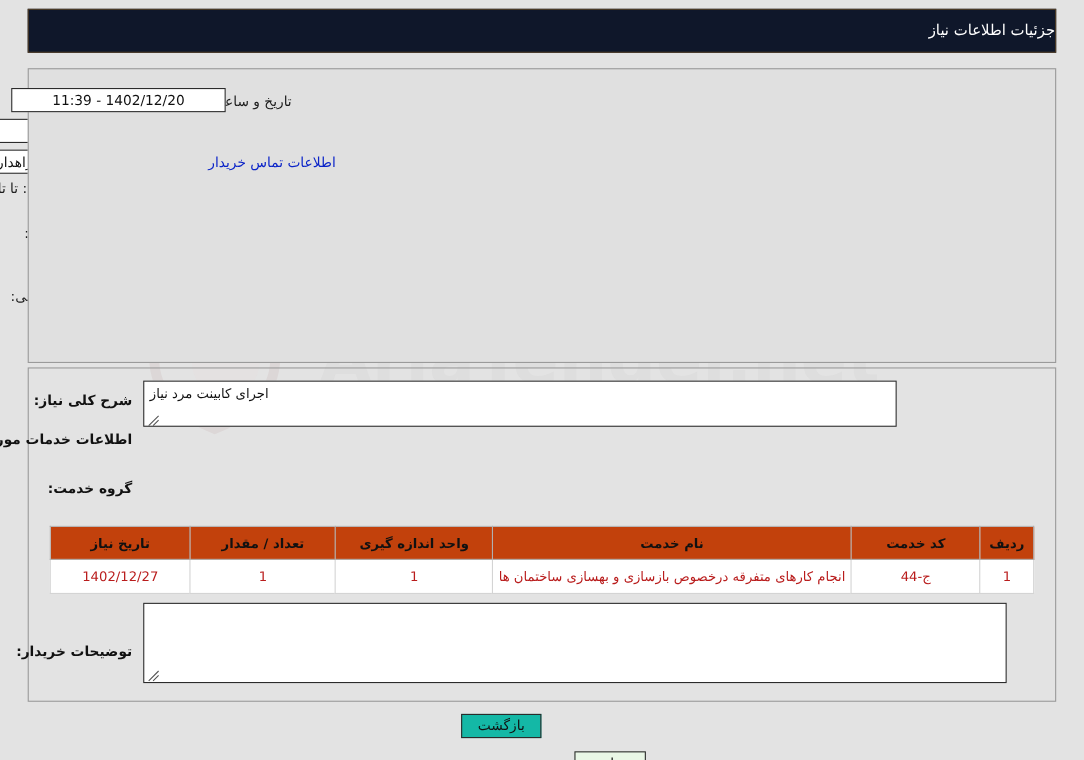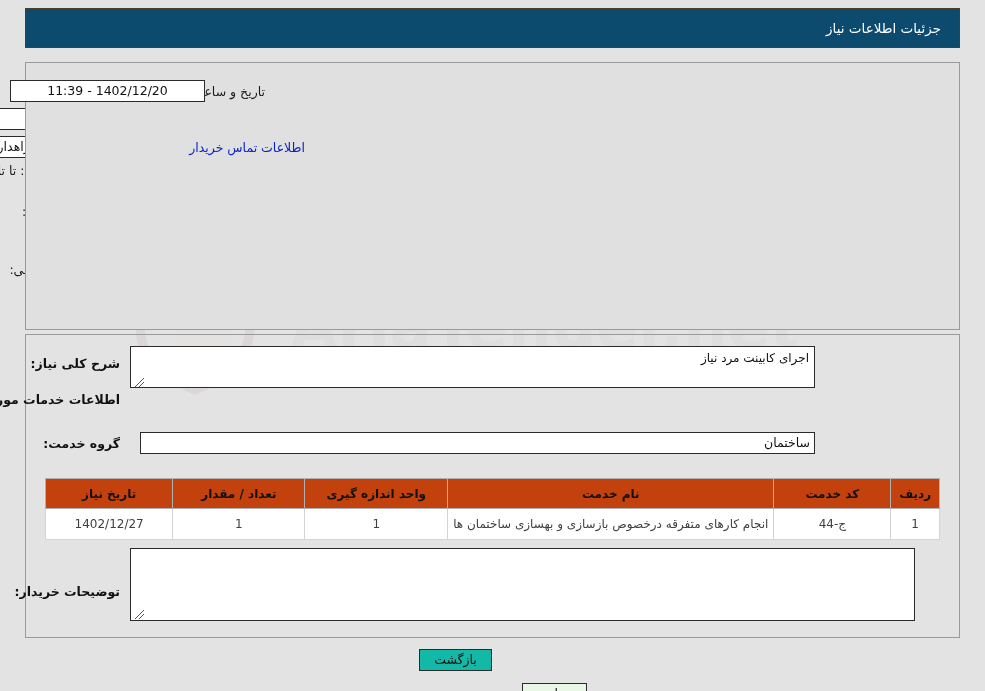--- a/index.html
+++ b/index.html
@@ -27,29 +27,28 @@
     z-index: 0;
     opacity: .30;
   }
 
   
   .titlebar {
     position: absolute;
     left: 25px; top: 8px;
     width: 935px;
     height: 40px;
-    background: #0c4a6e;
+    background: #0f172a;
     border: 1px solid #4f3d27;
     box-sizing: border-box;
     color: #ffffff;
     font-size: 13.5px;
     display: flex;
     align-items: center;
     justify-content: flex-start;
-    padding-right: 18px;
     z-index: 3;
   }
 
   
   .panel {
     position: absolute;
     background: #e0e0e0;
     border: 1px solid #9a9a9a;
     box-sizing: border-box;
     z-index: 2;
@@ -131,21 +130,21 @@
   
   .ta {
     position: absolute;
     background: #ffffff;
     border: 1px solid #2b2b2b;
     box-sizing: border-box;
     font-size: 12px;
     color: #111;
     padding: 3px 5px;
     overflow: hidden;
-    text-align: right;
+    text-align: left;
     line-height: 16px;
   }
   .grip {
     position: absolute;
     width: 12px; height: 12px;
     pointer-events: none;
   }
 
   .section-head {
     position: absolute;
@@ -175,21 +174,21 @@
     color: #111;
     font-weight: bold;
     height: 25px;
     padding: 2px 4px;
     text-align: center;
     white-space: nowrap;
   }
   table.grid td {
     background: #ffffff;
     border: 1px solid #d4d4d4;
-    color: #404040;
+    color: #b91c1c;
     height: 26px;
     padding: 2px 5px;
     text-align: center;
     white-space: nowrap;
   }
   table.grid td.name { text-align: center; }
 
   
   .btn {
     position: absolute;
@@ -280,21 +279,20 @@
 
   <div class="section-head" style="right:865px; top:356px; z-index:3;">شرح کلی نیاز:</div>
   <div class="ta" style="right:170px; top:346px; width:685px; height:42px; z-index:3;">اجرای کابینت مرد نیاز</div>
   <svg class="grip" style="right:840px; top:376px; z-index:4;" viewBox="0 0 12 12">
     <path d="M11 2 L2 11 M11 6 L6 11" stroke="#555" stroke-width="1" fill="none"></path>
   </svg>
 
   <div class="section-head" style="right:865px; top:392px; z-index:3;">اطلاعات خدمات مورد نیاز</div>
 
   <div class="section-head" style="right:865px; top:436px; z-index:3;">گروه خدمت:</div>
-  <div class="tbox right" style="right:170px; top:432px; width:675px; z-index:3;">ساختمان</div>
 
   <div id="tbl-wrap">
     <table class="grid">
       <thead>
         <tr>
           <th style="width:40px;">ردیف</th>
           <th style="width:110px;">کد خدمت</th>
           <th>نام خدمت</th>
           <th style="width:135px;">واحد اندازه گیری</th>
           <th style="width:125px;">تعداد / مقدار</th>

